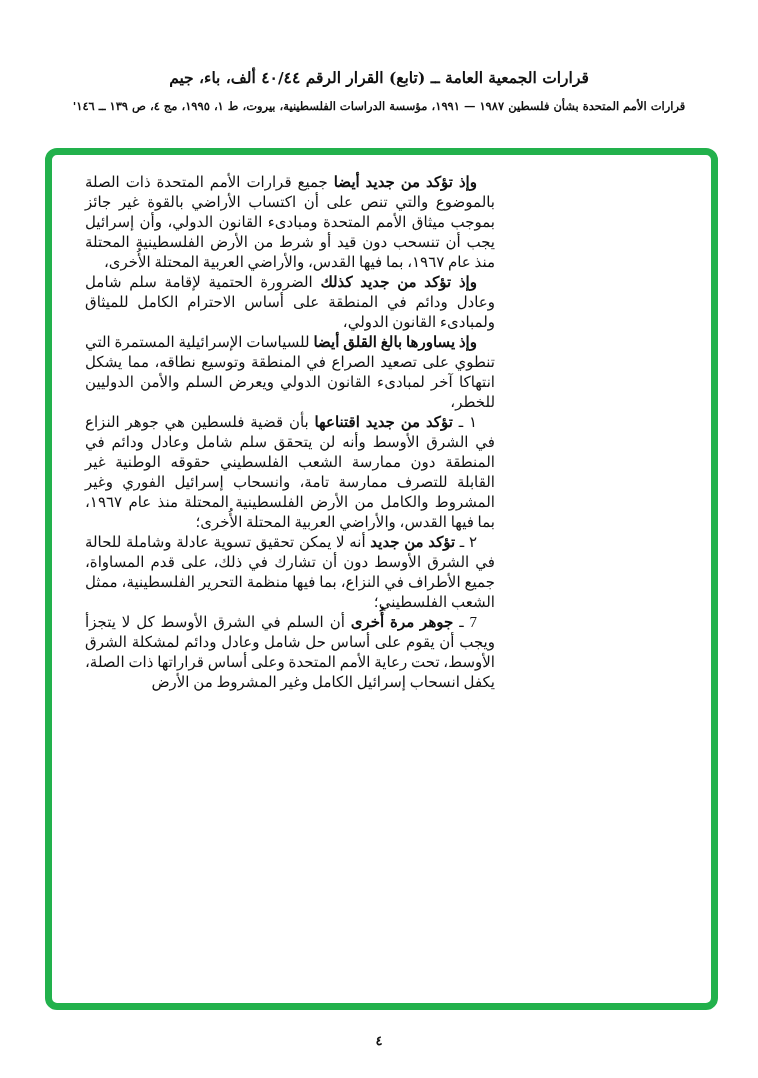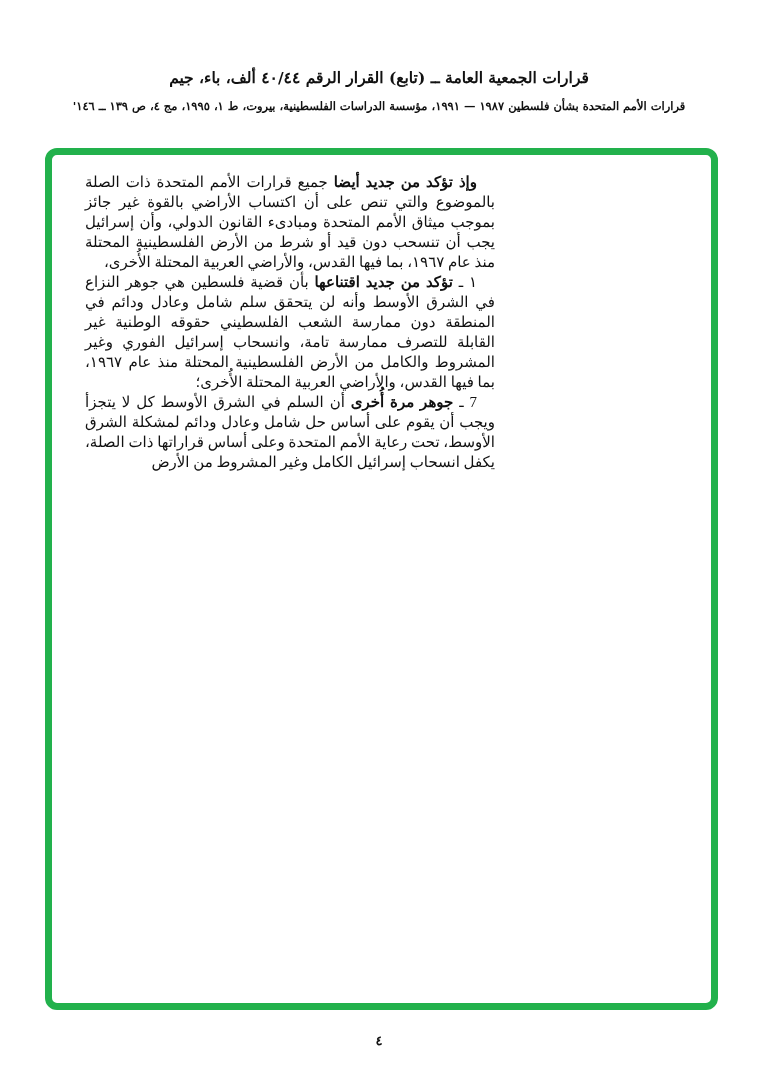--- a/index.html
+++ b/index.html
@@ -88,25 +88,28 @@
     <p class="doc-title">قرارات الجمعية العامة ــ (تابع) القرار الرقم ٤٠/٤٤ ألف، باء، جيم</p>
     <p class="doc-source">قرارات الأمم المتحدة بشأن فلسطين ١٩٨٧ — ١٩٩١، مؤسسة الدراسات الفلسطينية، بيروت، ط ١، ١٩٩٥، مج ٤، ص ١٣٩ ــ ١٤٦'</p>
   </div>
 
   <div class="highlight-box" style="border-color: rgb(34, 177, 76);"></div>
 
   <div class="doc-body">
 
     <p class="para"><span class="pnum"></span><b class="lead">وإذ تؤكد من جديد أيضا</b><span> جميع قرارات الأمم المتحدة ذات الصلة بالموضوع والتي تنص على أن اكتساب الأراضي بالقوة غير جائز بموجب ميثاق الأمم المتحدة ومبادىء القانون الدولي، وأن إسرائيل يجب أن تنسحب دون قيد أو شرط من الأرض الفلسطينية المحتلة منذ عام ١٩٦٧، بما فيها القدس، والأراضي العربية المحتلة الأُخرى،</span></p>
 
+    <p class="para"><span class="pnum"></span><b class="lead">وإذ تؤكد من جديد كذلك</b><span> الضرورة الحتمية لإقامة سلم شامل وعادل ودائم في المنطقة على أساس الاحترام الكامل للميثاق ولمبادىء القانون الدولي،</span></p>
 
+    <p class="para"><span class="pnum"></span><b class="lead">وإذ يساورها بالغ القلق أيضا</b><span> للسياسات الإسرائيلية المستمرة التي تنطوي على تصعيد الصراع في المنطقة وتوسيع نطاقه، مما يشكل انتهاكا آخر لمبادىء القانون الدولي ويعرض السلم والأمن الدوليين للخطر،</span></p>
 
 
     <p class="para"><span class="pnum">١ ـ </span><b class="lead">تؤكد من جديد اقتناعها</b><span> بأن قضية فلسطين هي جوهر النزاع في الشرق الأوسط وأنه لن يتحقق سلم شامل وعادل ودائم في المنطقة دون ممارسة الشعب الفلسطيني حقوقه الوطنية غير القابلة للتصرف ممارسة تامة، وانسحاب إسرائيل الفوري وغير المشروط والكامل من الأرض الفلسطينية المحتلة منذ عام ١٩٦٧، بما فيها القدس، والأراضي العربية المحتلة الأُخرى؛</span></p>
 
+    <p class="para"><span class="pnum">٢ ـ </span><b class="lead">تؤكد من جديد</b><span> أنه لا يمكن تحقيق تسوية عادلة وشاملة للحالة في الشرق الأوسط دون أن تشارك في ذلك، على قدم المساواة، جميع الأطراف في النزاع، بما فيها منظمة التحرير الفلسطينية، ممثل الشعب الفلسطيني؛</span></p>
 
     <p class="para"><span class="pnum">7 ـ </span><b class="lead">جوهر مرة أُخرى</b><span> أن السلم في الشرق الأوسط كل لا يتجزأ ويجب أن يقوم على أساس حل شامل وعادل ودائم لمشكلة الشرق الأوسط، تحت رعاية الأمم المتحدة وعلى أساس قراراتها ذات الصلة، يكفل انسحاب إسرائيل الكامل وغير المشروط من الأرض</span></p>
 
   </div>
 
   <div class="footer">
     <span class="page-number">٤</span>
   </div>
 
 </div>

